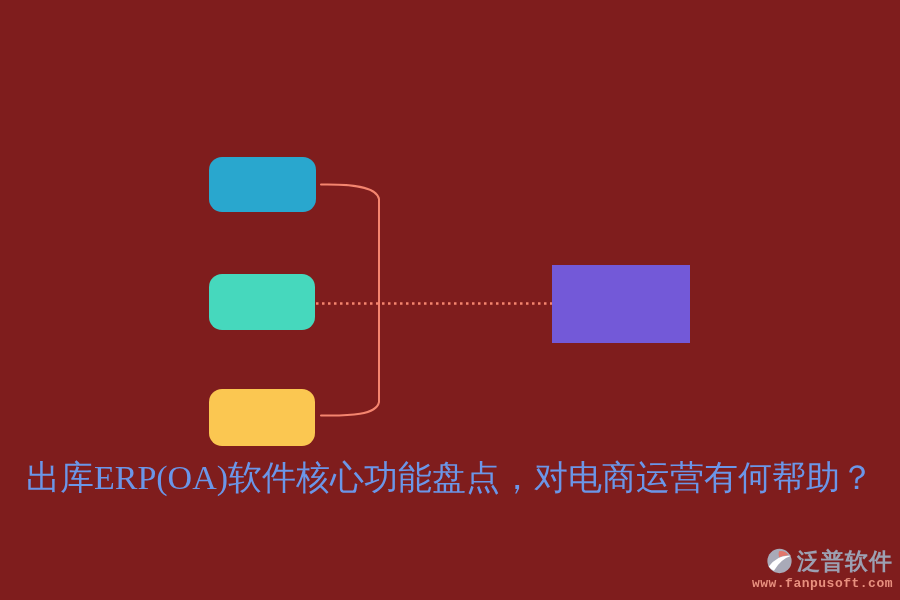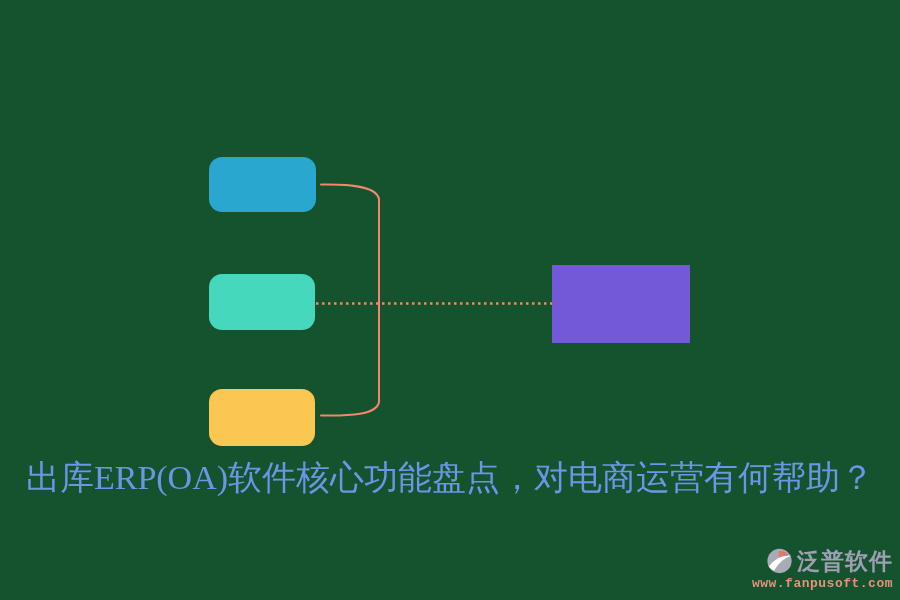--- a/index.html
+++ b/index.html
@@ -76,21 +76,21 @@
     margin-top: 2px;
     font-family: Liberation Mono, monospace;
     font-size: 13px;
     font-weight: bold;
     letter-spacing: 0.5px;
   }
 </style>
 </head>
 <body>
 
-<div class="stage" style="background: #14532d;">
+<div class="stage" style="background: #7f1d1d;">
 
   <svg class="connectors" viewBox="0 0 900 600" aria-hidden="true">
     <path d="M 321 184.5 C 350 184, 376.5 186, 379 199 L 379 402 C 376.5 415, 350 416, 321 415.5" fill="none" stroke-width="2" stroke-linecap="round" stroke="#F5856F"></path>
     <line x1="316" y1="303.5" x2="552" y2="303.5" fill="none" stroke-width="2.5" stroke-dasharray="2.5 3.5" stroke="#F5856F"></line>
   </svg>
 
   <div class="node rounded n-top" style="background: rgb(41, 167, 206);"></div>
 
   <div class="node rounded n-middle" style="background: rgb(70, 216, 189);"></div>
 

